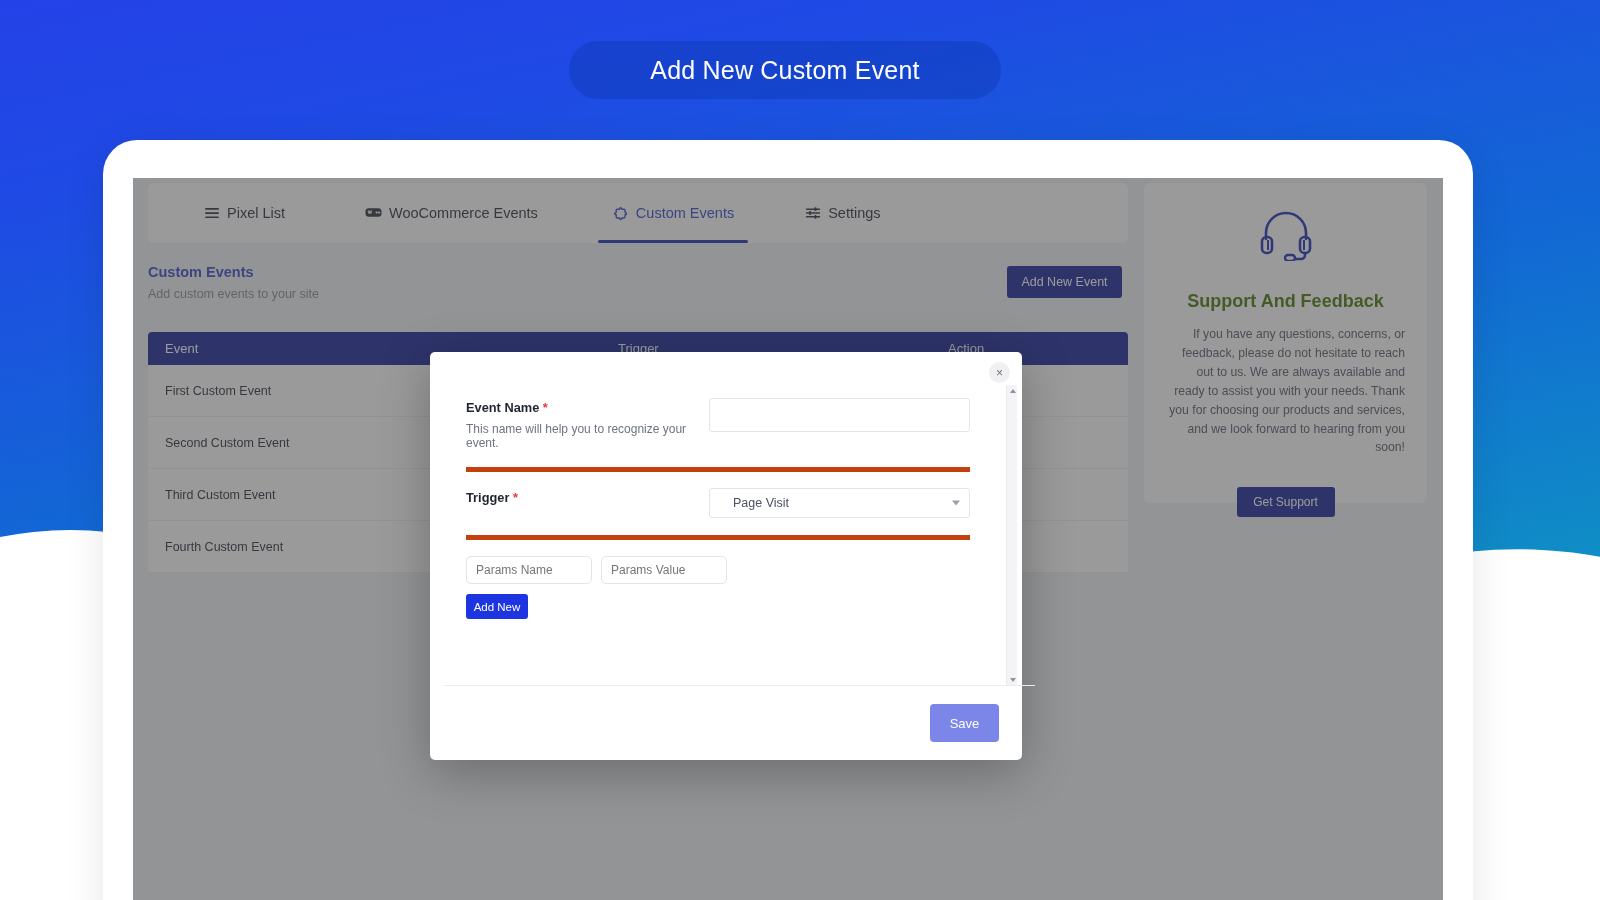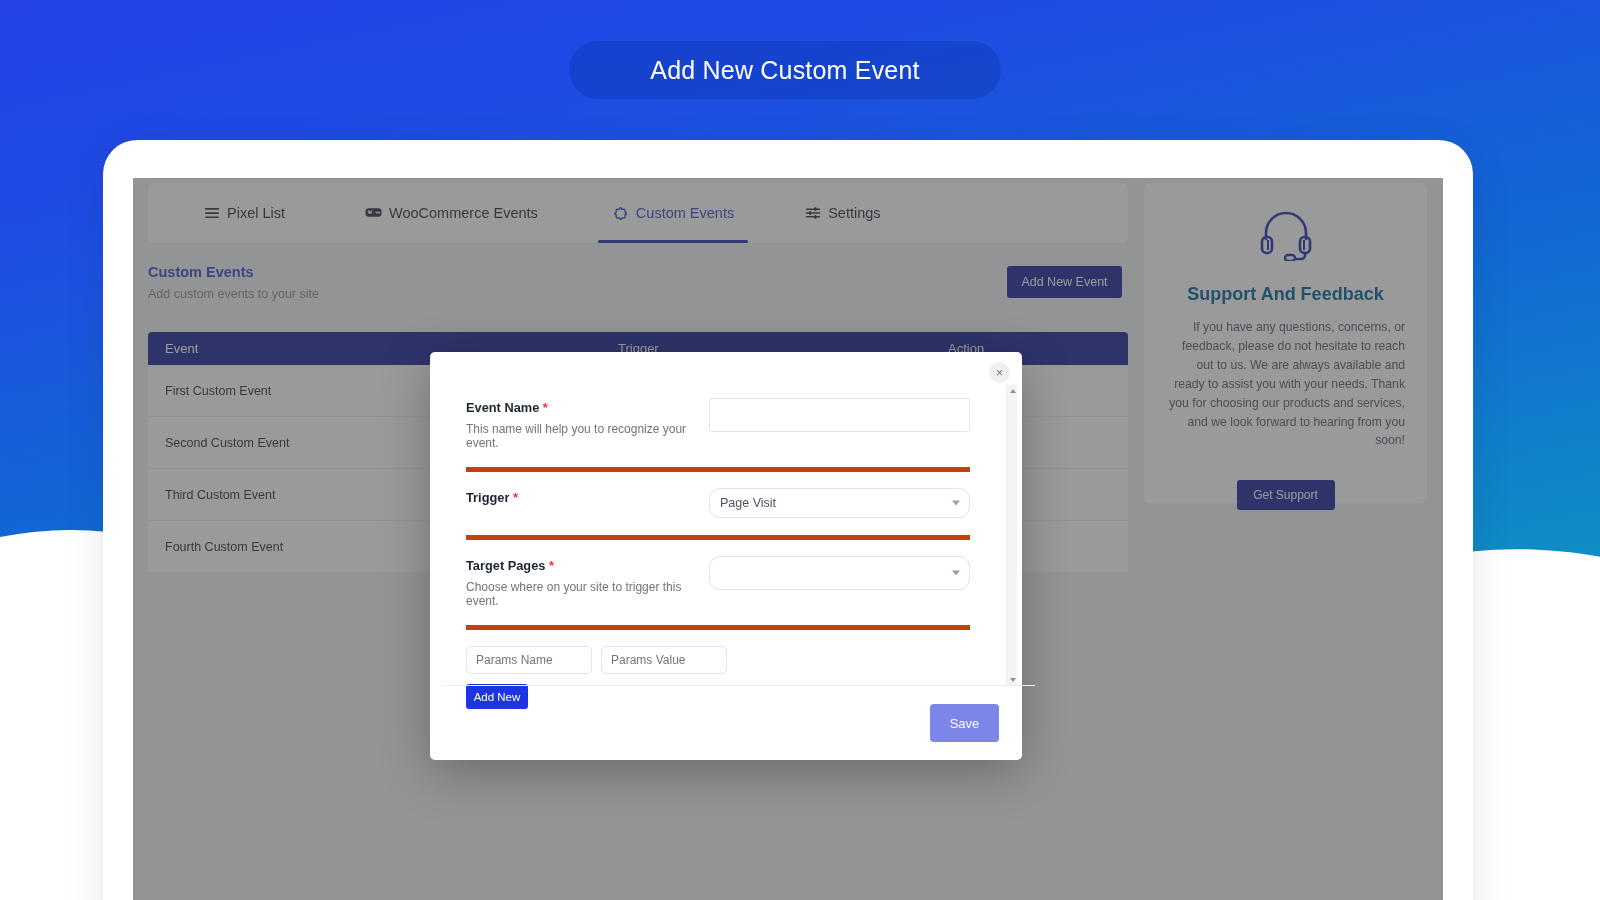--- a/index.html
+++ b/index.html
@@ -136,21 +136,21 @@
   .icon-btn.delete { background: #c62828; }
 
   
   #support-panel {
     position: absolute; left: 1011px; top: 5px;
     width: 283px; height: 320px;
     background: #ffffff; border-radius: 6px;
     padding: 26px 22px; text-align: center;
   }
   #support-icon { color: #2433b8; display: flex; justify-content: center; }
-  #support-title { font-size: 18px; font-weight: bold; color: #0369a1; margin-top: 23px; }
+  #support-title { font-size: 18px; font-weight: bold; color: #4d7c0f; margin-top: 30px; }
   #support-text {
     font-size: 12.2px; color: #5a6070; line-height: 1.55; margin-top: 13px; text-align: right;
   }
   #get-support-button {
     margin-top: 30px; width: 98px; height: 30px;
     background: #1f2a9c; color: #fff; border: none; border-radius: 3px;
     font-size: 12px; cursor: pointer;
   }
 
   
@@ -184,23 +184,23 @@
   .field-hint { font-size: 12px; color: #6e7480; margin-top: 7px; }
   .field-input-col { flex: 1; }
   .text-input {
     width: 261px; height: 34px;
     border: 1px solid #e2e4ea; border-radius: 3px;
     background: #fff; font-size: 12.5px; color: #343a46;
     padding: 0 10px; font-family: "Liberation Sans", sans-serif;
   }
   .select-input {
     width: 261px; height: 30px;
-    border: 1px solid #e2e4ea; border-radius: 11px;
+    border: 1px solid #e2e4ea; border-radius: 3px;
     background: #fff; font-size: 12.5px; color: #4b5260;
-    padding: 0 24px 0 10px;
+    padding: 0 24px 0 23px;
     display: flex; align-items: center; position: relative; cursor: pointer;
   }
   .select-caret {
     position: absolute; right: 9px; top: 50%; transform: translateY(-50%);
     border-left: 4px solid transparent; border-right: 4px solid transparent;
     border-top: 5px solid #9aa0ac;
   }
   .params-inputs { display: flex; gap: 9px; }
   .param-input {
     width: 126px; height: 28px;
@@ -453,35 +453,20 @@
         </div>
       </div>
       <div class="field-input-col">
         <div class="select-input">
           <span>Page Visit</span>
           <span class="select-caret"></span>
         </div>
       </div>
     </div>
 
-    <div class="form-row">
-      <div class="field-label-col">
-        <div class="field-label">
-          <span>Target Pages</span>
-          <span class="req-star">*</span>
-        </div>
-        <div class="field-hint">Choose where on your site to trigger this event.</div>
-      </div>
-      <div class="field-input-col">
-        <div class="select-input" style="height:34px;">
-          <span></span>
-          <span class="select-caret"></span>
-        </div>
-      </div>
-    </div>
 
     <div class="form-row">
       <div class="field-input-col">
         <div class="params-inputs">
           <input class="param-input" type="text" placeholder="Params Name" style="">
           <input class="param-input" type="text" placeholder="Params Value" style="">
         </div>
         <button id="add-new-param-button">Add New</button>
       </div>
     </div>

